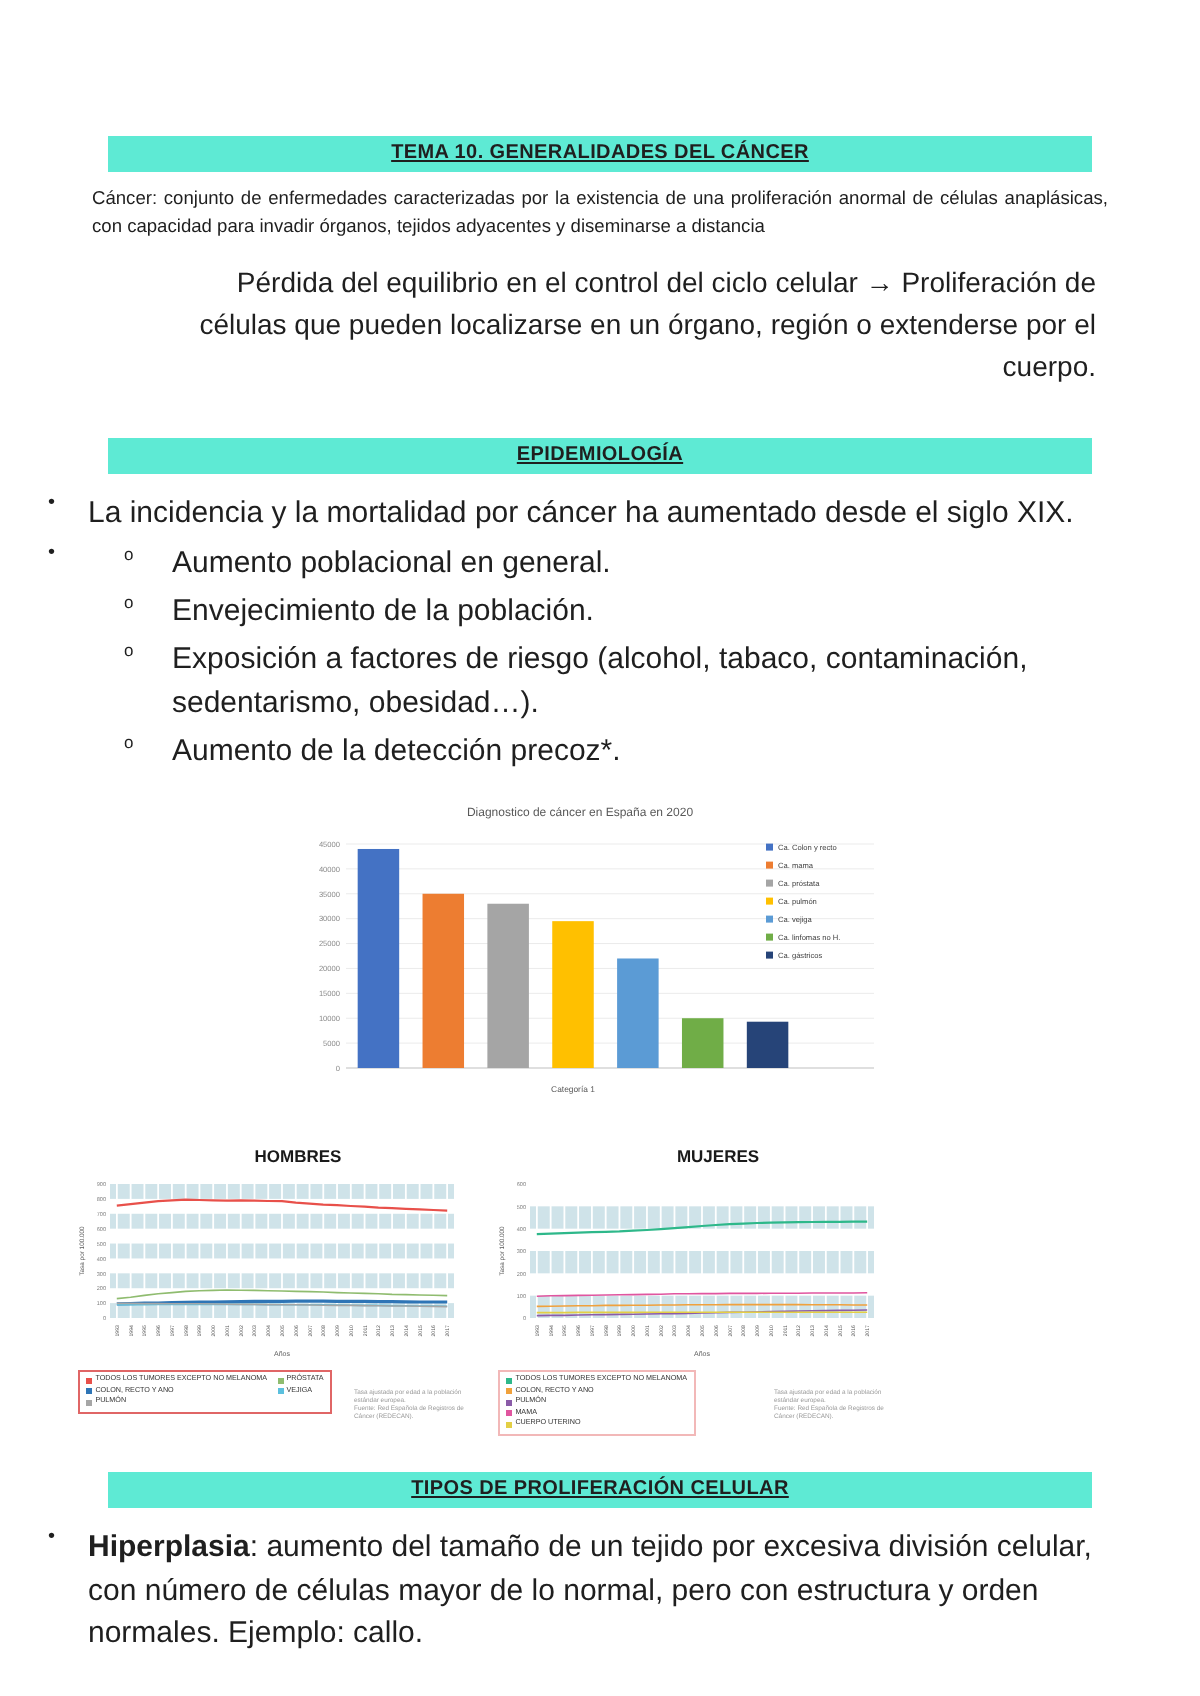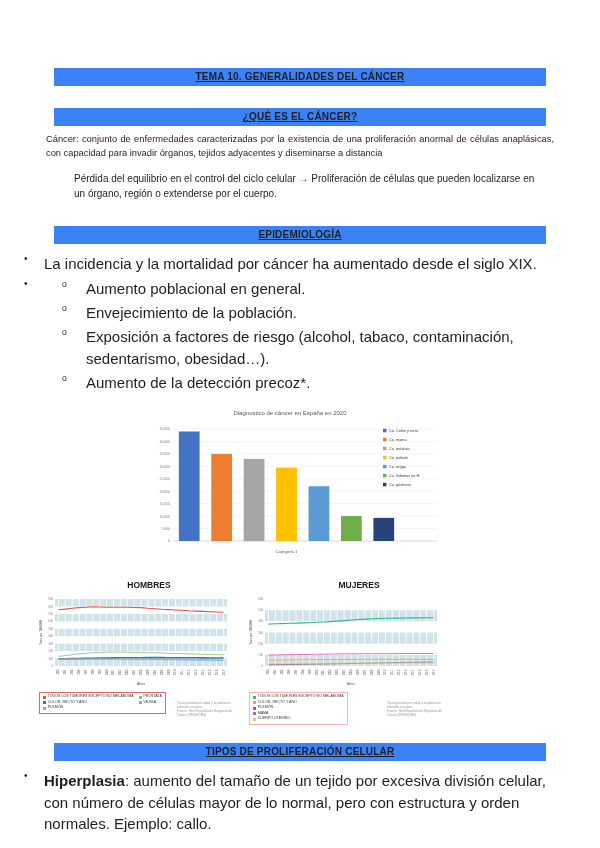--- a/index.html
+++ b/index.html
@@ -1,23 +1,23 @@
 <!DOCTYPE html>
 <html><head>
 <meta charset="utf-8">
 <style>
   html,body{margin:0;padding:0;background:#e9e9e9;}
   .page{width:600px;height:848px;background:#ffffff;position:relative;margin:0 auto;
         font-family:"Liberation Sans",sans-serif;color:#1f1f1f;overflow:hidden;}
-  .hbar{background:#3b82f6;margin:0 54px;text-align:center;font-weight:bold;
+  .hbar{background:#5eead4;margin:0 54px;text-align:center;font-weight:bold;
         font-size:10px;padding:3px 0 4px 0;letter-spacing:0.2px;}
   .hbar span{text-decoration:underline;}
   .title-bar{margin-top:68px;}
   .p-def{font-size:9.3px;line-height:1.5;text-align:justify;margin:7px 46px 0 46px;}
-  .p-ind{font-size:10px;line-height:1.5;margin:10px 52px 0 74px;}
+  .p-ind{font-size:14px;line-height:1.5;margin:10px 52px 0 74px;text-align:right;}
   .p-q{font-size:9.3px;margin:10px 46px 0 74px;}
   ul.l1{list-style:none;margin:9px 46px 0 20px;padding:0;font-size:15px;line-height:1.45;}
   ul.l1>li{padding-left:24px;position:relative;margin-top:3px;}
   ul.l1>li::before{content:"\2022";position:absolute;left:4px;top:-1px;font-size:10px;}
   ul.l2{list-style:none;margin:3px 0 0 0;padding:0;}
   ul.l2>li{padding-left:26px;margin-left:16px;position:relative;margin-top:2.5px;}
   ul.l2>li::before{content:"o";position:absolute;left:2px;font-size:8.5px;}
   .bar-wrap{width:310px;height:166px;margin:11px auto 0 auto;position:relative;}
   .lines-row{display:flex;margin-top:3px;padding-left:35px;}
   .line-chart{width:210px;height:152px;position:relative;}
@@ -31,23 +31,20 @@
 </style>
 </head>
 <body>
 
 <div class="page">
 
   <div class="hbar title-bar">
     <span>TEMA 10. GENERALIDADES DEL CÁNCER</span>
   </div>
 
-  <div class="hbar" style="margin-top:22px;">
-    <span>¿QUÉ ES EL CÁNCER?</span>
-  </div>
 
   <p class="p-def">Cáncer: conjunto de enfermedades caracterizadas por la existencia de una proliferación anormal de células anaplásicas, con capacidad para invadir órganos, tejidos adyacentes y diseminarse a distancia</p>
 
   <p class="p-ind">Pérdida del equilibrio en el control del ciclo celular → Proliferación de células que pueden localizarse en un órgano, región o extenderse por el cuerpo.</p>
 
 
   <div class="hbar" style="margin-top:25px;">
     <span>EPIDEMIOLOGÍA</span>
   </div>
 

